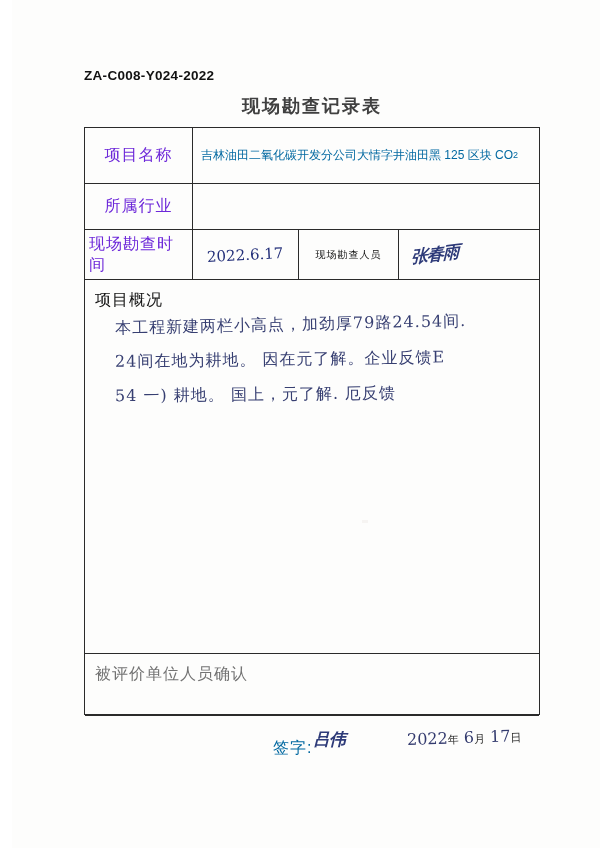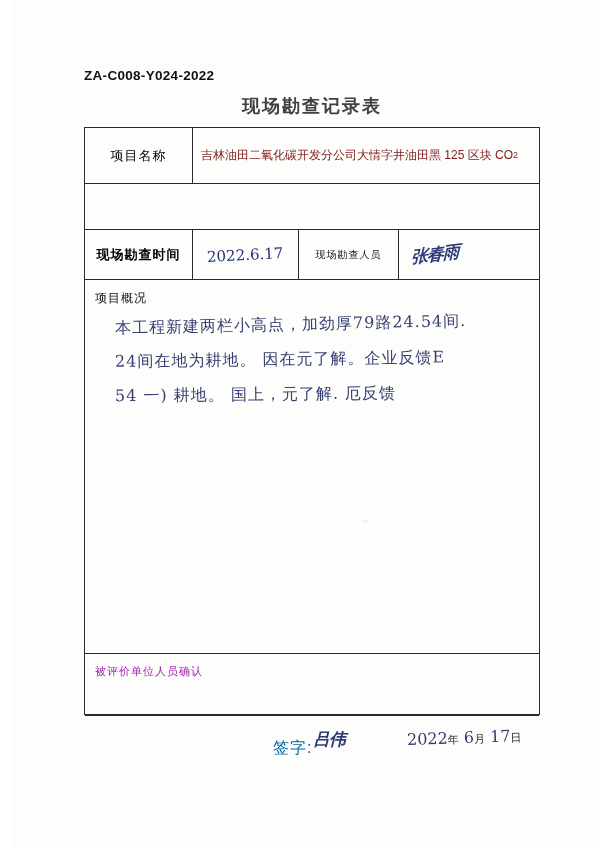--- a/index.html
+++ b/index.html
@@ -58,48 +58,48 @@
     width: 100%;
   }
   .row.last { border-bottom: none; }
   .cell-label {
     width: 108px;
     box-sizing: border-box;
     border-right: 1.2px solid #2a2a2a;
     display: flex;
     align-items: center;
     justify-content: center;
-    font-size: 13px;
-    color: #000000;
+    font-size: 16px;
+    color: #6d28d9;
     padding: 2px 4px;
     letter-spacing: 1px;
   }
   .cell-value {
     flex: 1;
     box-sizing: border-box;
     display: flex;
     align-items: center;
     font-size: 12px;
     line-height: 19px;
     padding: 6px 8px;
-    color: #7f1d1d;
+    color: #0369a1;
   }
   .row-project { height: 56px; }
   .row-industry { height: 46px; }
   .row-time { height: 50px; }
 
   .cell-value.project {
     align-items: center;
     text-align: justify;
   }
   .sub {
     font-size: 9px;
     vertical-align: sub;
   }
-  .cell-time-label { width: 108px; font-weight: bold; }
+  .cell-time-label { width: 108px; }
   .cell-time-value {
     width: 106px;
     box-sizing: border-box;
     border-right: 1.2px solid #2a2a2a;
     display: flex;
     align-items: center;
     justify-content: center;
     position: relative;
   }
   .cell-person-label {
@@ -146,21 +146,21 @@
   .row-overview {
     height: 374px;
     position: relative;
     display: block;
     padding: 0;
   }
   .overview-label {
     position: absolute;
     left: 10px;
     top: 10px;
-    font-size: 12px;
+    font-size: 16px;
     letter-spacing: 1px;
     color: #111;
   }
   .overview-hand {
     position: absolute;
     left: 30px;
     top: 34px;
     width: 410px;
   }
   .hline {
@@ -177,23 +177,23 @@
   .hline.l3 { transform: rotate(-0.6deg); }
   .row-confirm {
     height: 62px;
     position: relative;
     display: block;
   }
   .confirm-label {
     position: absolute;
     left: 10px;
     top: 10px;
-    font-size: 11px;
-    letter-spacing: 1px;
-    color: #a21caf;
+    font-size: 16px;
+    letter-spacing: 1px;
+    color: #737373;
   }
   .row-sign {
     height: 54px;
     position: relative;
     display: block;
     border-bottom: none;
   }
   .sign-label {
     position: absolute;
     left: 188px;
@@ -244,20 +244,21 @@
 
     <div class="row row-project">
       <div class="cell-label">项目名称</div>
       <div class="cell-value project">
         <span>吉林油田二氧化碳开发分公司大情字井油田黑 125 区块 CO</span>
           <span class="sub">2</span>
       </div>
     </div>
 
     <div class="row row-industry">
+      <div class="cell-label">所属行业</div>
     </div>
 
     <div class="row row-time">
       <div class="cell-label cell-time-label">现场勘查时间</div>
       <div class="cell-time-value">
         <span class="hand hand-blue">2022.6.17</span>
       </div>
       <div class="cell-person-label">现场勘查人员</div>
       <div class="cell-person-value">
         <span class="hand-sig">张春雨</span>

